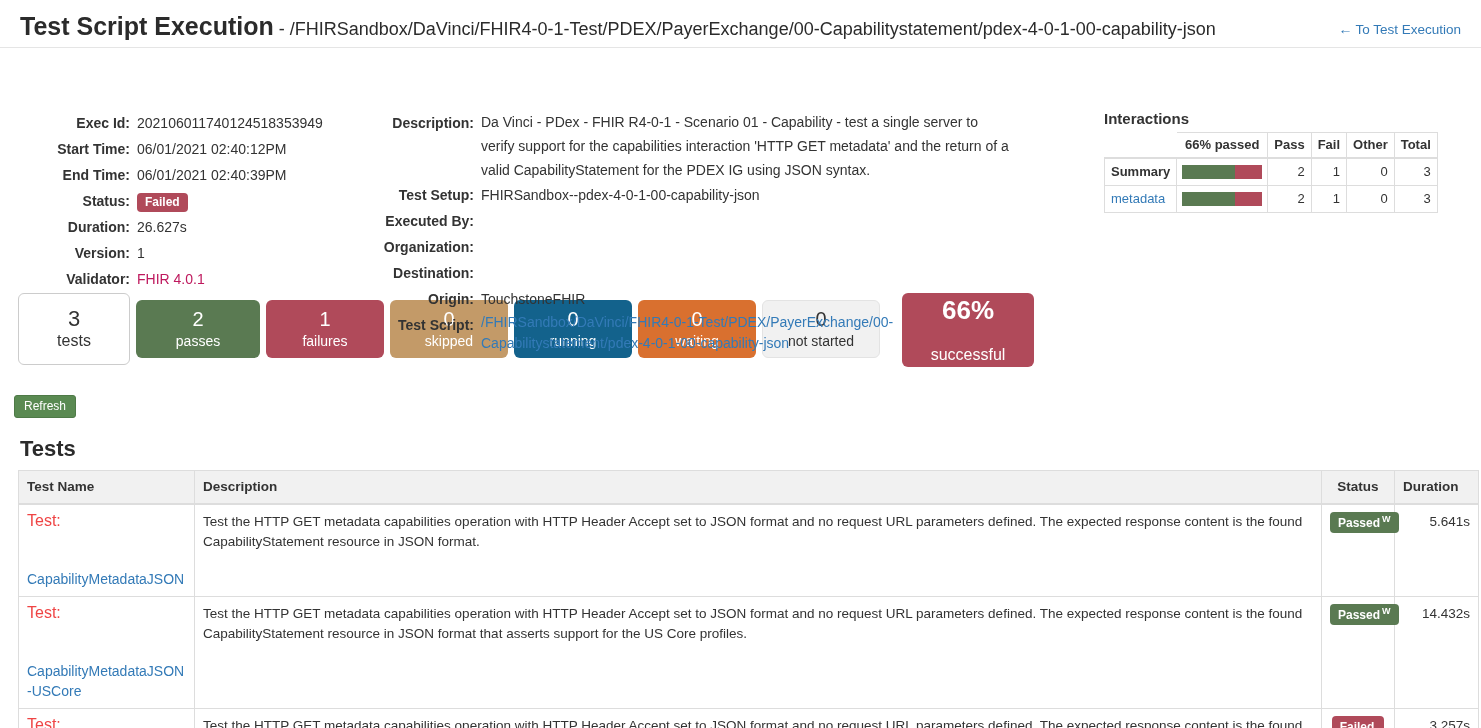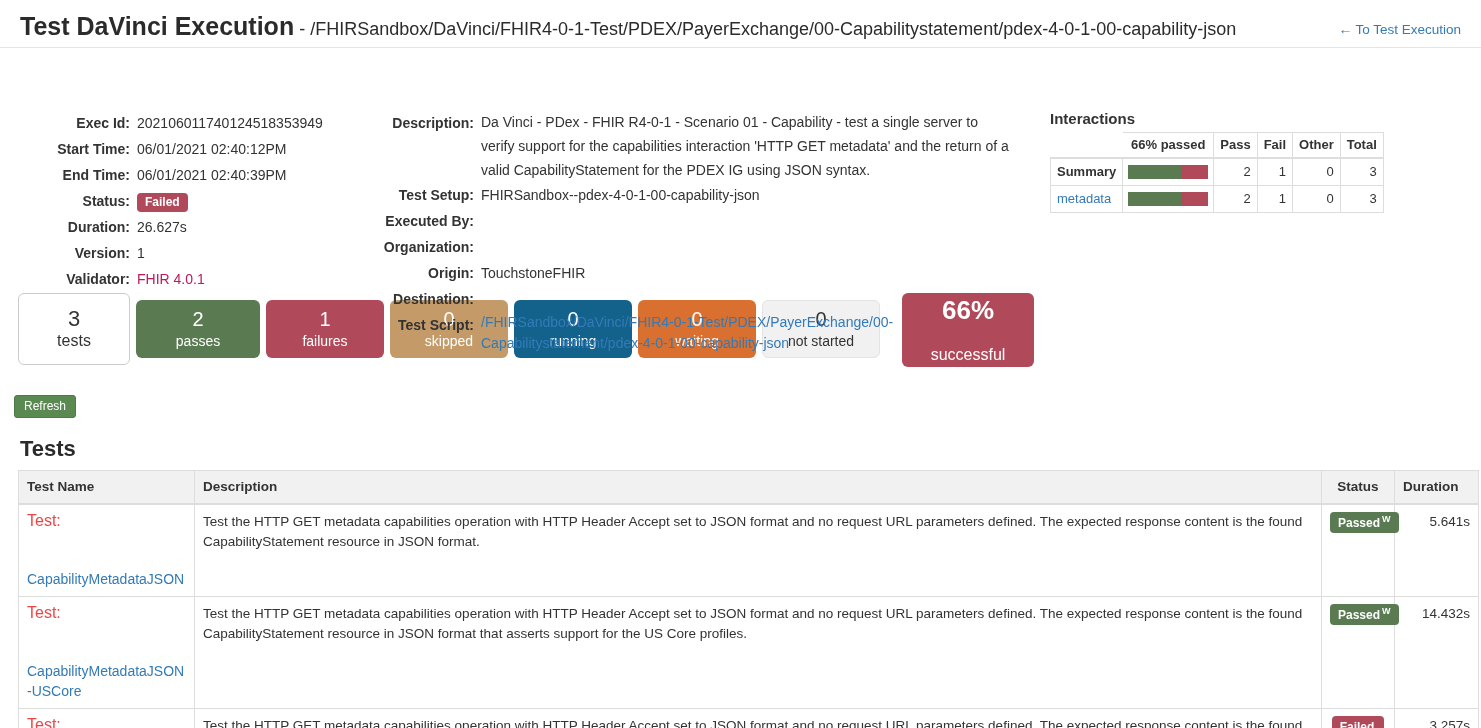--- a/index.html
+++ b/index.html
@@ -103,21 +103,21 @@
   .badge .sup {
     font-size: 9px;
     vertical-align: super;
     margin-left: 2px;
     font-weight: bold;
   }
 
   
   .interactions {
     position: absolute;
-    left: 1005px;
+    left: 1059px;
     top: 62px;
     width: 310px;
   }
   .interactions-title {
     font-size: 15px;
     font-weight: bold;
     color: #333;
     margin: 0 0 5px 0;
   }
   table.interactions-table {
@@ -280,21 +280,21 @@
     word-break: break-word;
     margin-top: 40px;
   }
   .desc-text { color: #333333; }
 </style>
 </head>
 <body>
 
 <div class="page-header">
   <span class="page-title">
-    <span>Test DaVinci Execution</span><span class="subpath"> - </span><span class="subpath">/FHIRSandbox/DaVinci/FHIR4-0-1-Test/PDEX/PayerExchange/00-Capabilitystatement/pdex-4-0-1-00-capability-json</span>
+    <span>Test Script Execution</span><span class="subpath"> - </span><span class="subpath">/FHIRSandbox/DaVinci/FHIR4-0-1-Test/PDEX/PayerExchange/00-Capabilitystatement/pdex-4-0-1-00-capability-json</span>
   </span>
   <a class="back-link">
     <span class="arrow-icon">←</span><span>To Test Execution</span>
   </a>
 </div>
 
 <div class="summary-area">
 
   <div class="kv-col left">
     <div class="kv-row">
@@ -340,26 +340,26 @@
     </div>
     <div class="kv-row">
       <div class="kv-label">Executed By:</div>
       <div class="kv-value"></div>
     </div>
     <div class="kv-row">
       <div class="kv-label">Organization:</div>
       <div class="kv-value"></div>
     </div>
     <div class="kv-row">
+      <div class="kv-label">Destination:</div>
+      <div class="kv-value"></div>
+    </div>
+    <div class="kv-row">
       <div class="kv-label">Origin:</div>
       <div class="kv-value">TouchstoneFHIR</div>
-    </div>
-    <div class="kv-row">
-      <div class="kv-label">Destination:</div>
-      <div class="kv-value"></div>
     </div>
     <div class="kv-row">
       <div class="kv-label">Test Script:</div>
       <div class="kv-value script-link">/FHIRSandbox/DaVinci/FHIR4-0-1-Test/PDEX/PayerExchange/00-Capabilitystatement/pdex-4-0-1-00-capability-json</div>
     </div>
   </div>
 
   <div class="interactions">
     <div class="interactions-title">Interactions</div>
     <table class="interactions-table">

